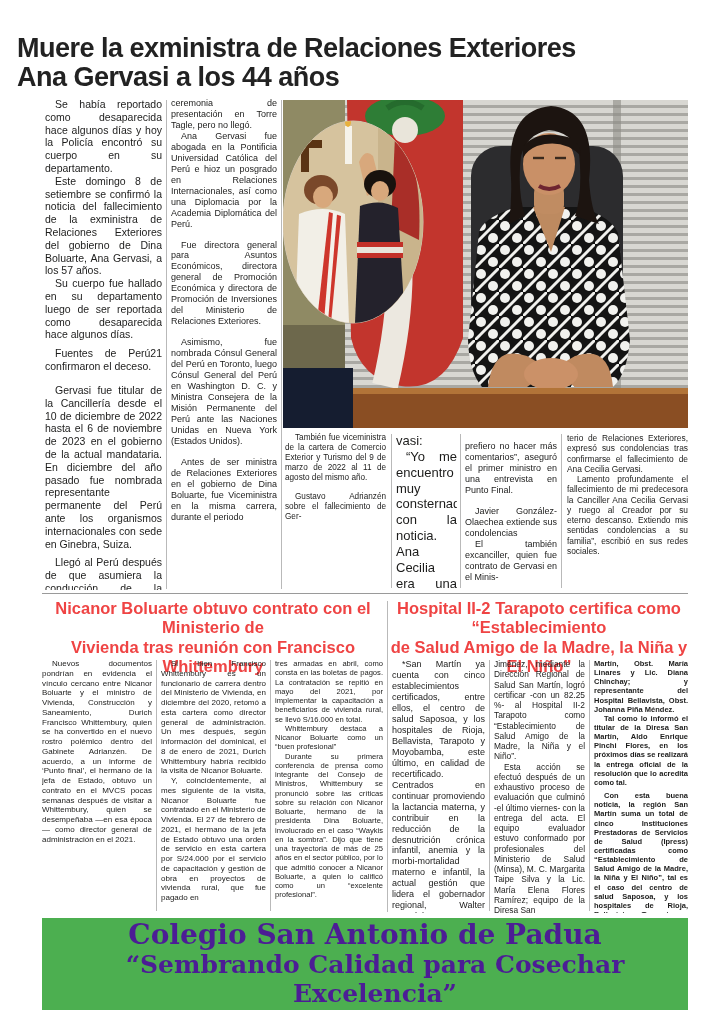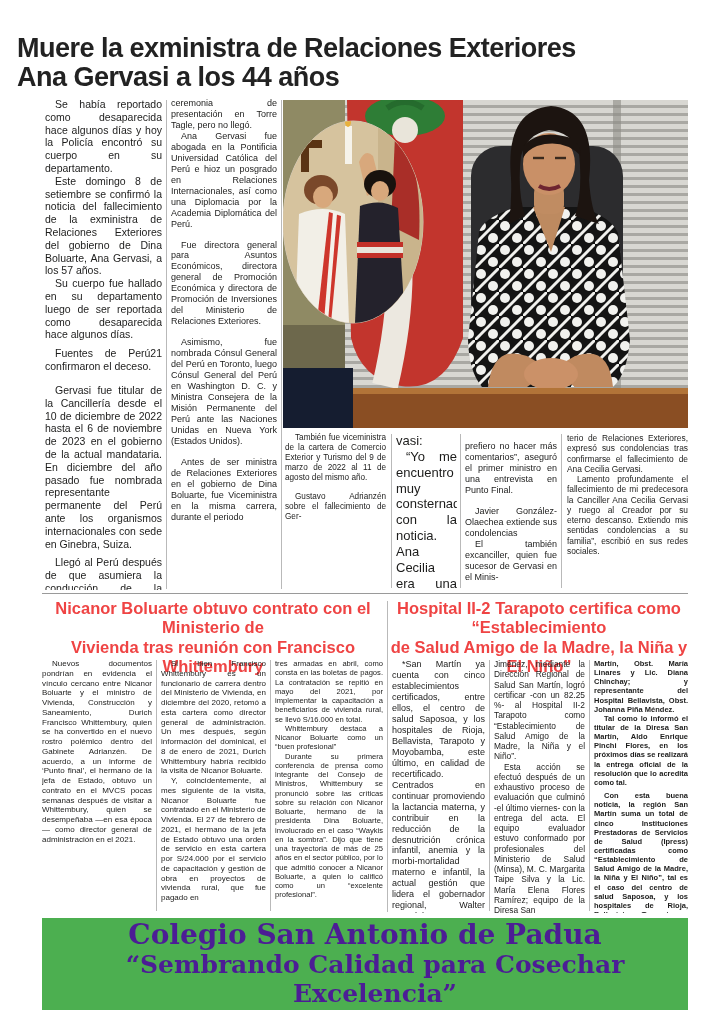--- a/index.html
+++ b/index.html
@@ -171,21 +171,21 @@
     <p>También fue viceministra de la cartera de Comercio Exterior y Turismo del 9 de marzo de 2022 al 11 de agosto del mismo año.</p>
     <p class="sp2">Gustavo Adrianzén sobre el fallecimiento de Ger-</p>
   </div>
   <div id="c4" class="col">
     <p class="cont">vasi:</p>
     <p>“Yo me encuentro muy consternado con la noticia. Ana Cecilia era una amiga personal, una embajadora al servicio diplomático que brindó servicios al Estado de una manera brillante. En honor a su memoria</p>
   </div>
   <div id="c5" class="col">
     <p class="cont">prefiero no hacer más comentarios”, aseguró el primer ministro en una entrevista en Punto Final.</p>
     <p class="sp2">Javier González-Olaechea extiende sus condolencias</p>
-    <p>El también excanciller, quien fue sucesor de Gervasi en el Minis-</p>
+    <p>El también excanciller, quien fue contrato de Gervasi en el Minis-</p>
   </div>
   <div id="c6" class="col">
     <p class="cont">terio de Relaciones Exteriores, expresó sus condolencias tras confirmarse el fallecimiento de Ana Cecilia Gervasi.</p>
     <p>Lamento profundamente el fallecimiento de mi predecesora la Canciller Ana Cecilia Gervasi y ruego al Creador por su eterno descanso. Extiendo mis sentidas condolencias a su familia”, escribió en sus redes sociales.</p>
   </div>
 
   <div id="v1" class="vline"></div>
   <div id="v2" class="vline"></div>
   <div id="v3" class="vline"></div>
   <div id="v4" class="vline"></div>

